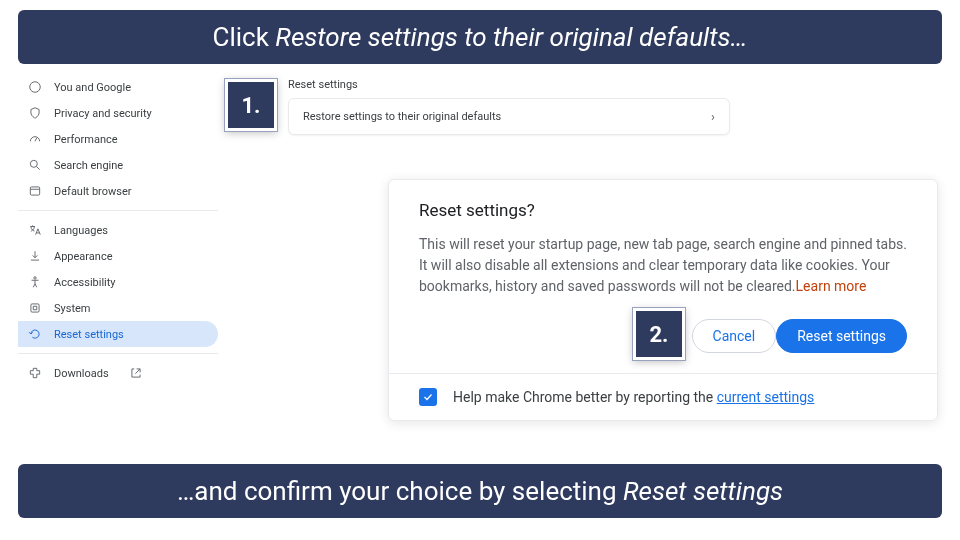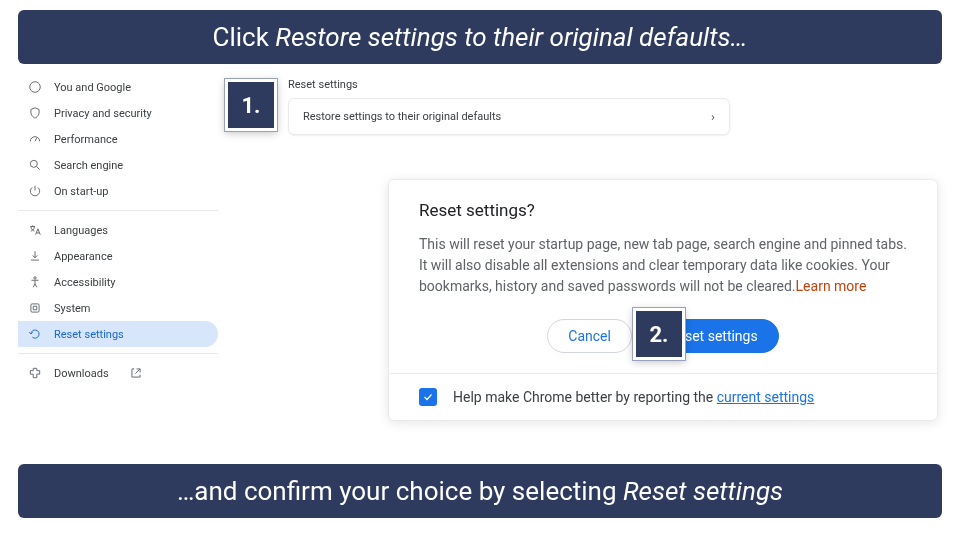--- a/index.html
+++ b/index.html
@@ -18,21 +18,21 @@
 .section-title{position:absolute;left:270px;top:4px;font-size:11px;color:#3c4043}
 .restore-row{position:absolute;left:270px;top:24px;width:442px;background:#fff;border:1px solid #e8eaed;border-radius:6px;padding:10px 14px;font-size:11px;color:#3c4043;display:flex;align-items:center;justify-content:space-between;cursor:pointer;box-shadow:0 1px 2px rgba(0,0,0,0.06)}
 .arrow-r{font-size:13px;color:#5f6368}
 .numbox{position:absolute;background:#2e3a5e;color:#fff;font-weight:700;font-size:22px;width:52px;height:52px;display:flex;align-items:center;justify-content:center;border:3px solid #fff;outline:1px solid #98a1bd;box-shadow:0 2px 8px rgba(0,0,0,0.25)}
 .num1{left:207px;top:5px}
 .num2{left:615px;top:234px}
 .dialog{position:absolute;left:370px;top:105px;width:550px;background:#fff;border:1px solid #e8eaed;border-radius:6px;box-shadow:0 2px 12px rgba(0,0,0,0.1)}
 .dialog-title{font-size:17px;color:#202124;padding:20px 30px 10px 30px;font-weight:400}
 .dialog-body{font-size:14px;color:#5f6368;padding:4px 30px 6px 30px;line-height:1.5}
 .dialog-body a{color:#c2410c;text-decoration:none}
-.dialog-actions{display:flex;justify-content:center;gap:16px;padding:16px 30px 20px 30px}
+.dialog-actions{display:flex;justify-content:flex-end;gap:0;padding:16px 30px 20px 30px}
 .btn{font-size:14px;padding:8px 20px;border-radius:18px;cursor:pointer}
 .btn-cancel{background:#fff;border:1px solid #d2d6de;color:#1a73e8}
 .btn-primary{background:#1a73e8;border:1px solid #1a73e8;color:#fff}
 .dialog-footer{border-top:1px solid #e8eaed;padding:14px 30px;display:flex;align-items:center;gap:16px;font-size:14px;color:#3c4043}
 .checkbox{width:18px;height:18px;background:#1a73e8;border-radius:3px;display:flex;align-items:center;justify-content:center;cursor:pointer}
 .checkbox svg{width:12px;height:12px;stroke:#fff;stroke-width:2.5;fill:none}
 .dialog-footer a{color:#1a73e8;}
 </style>
 </head>
 <body>
@@ -74,25 +74,25 @@
           <svg viewBox="0 0 24 24">
             <circle cx="10" cy="10" r="6"></circle>
             <path d="M14.5 14.5 L20 20"></path>
           </svg>
         </span>
       <span>Search engine</span>
     </div>
     <div class="side-item">
       <span class="ic">
           <svg viewBox="0 0 24 24">
-            <path d="M12 3 V11"></path>
-            <path d="M7 6 A8 8 0 1 0 17 6"></path>
+            <rect x="4" y="5" width="16" height="14" rx="2"></rect>
+            <path d="M4 9 H20"></path>
           </svg>
         </span>
-      <span>On start-up</span>
+      <span>Default browser</span>
     </div>
     <div class="side-sep"></div>
     <div class="side-item">
       <span class="ic">
           <svg viewBox="0 0 24 24">
             <path d="M4 6 H12 M8 4 V6 M5 6 C5 12 11 14 11 14 M11 6 C11 12 5 14 5 14 M13 20 L17 10 L21 20 M14.5 17 H19.5"></path>
           </svg>
         </span>
       <span>Languages</span>
     </div>

